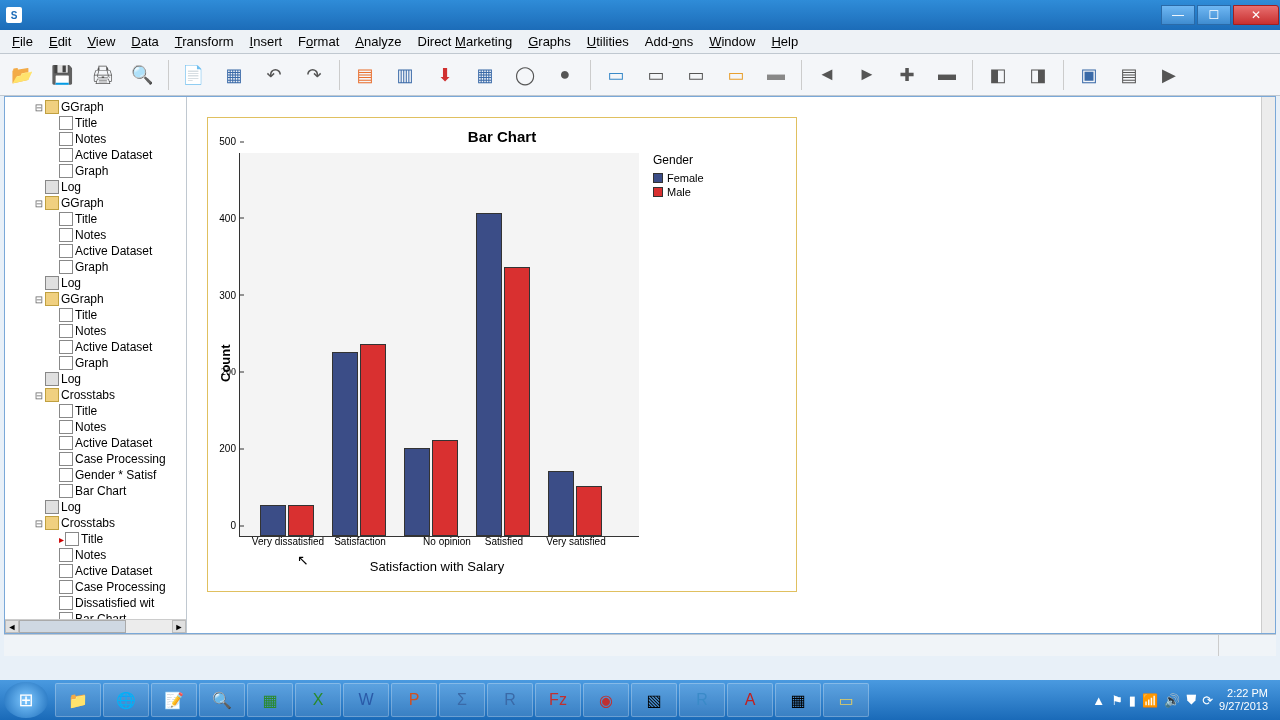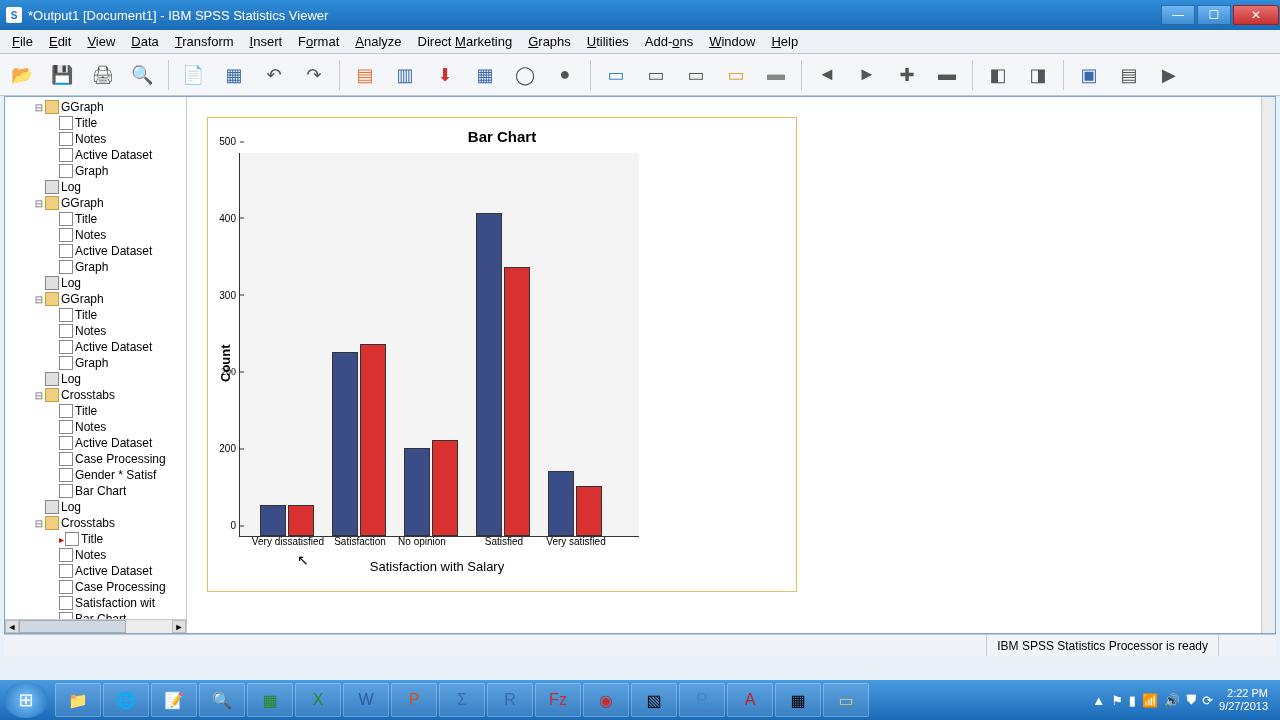--- a/index.html
+++ b/index.html
@@ -77,21 +77,20 @@
 .tray .trayico{font-size:13px;}
 .clock{text-align:right;line-height:13px;}
 
 .cursor{position:absolute;left:297px;top:552px;font-size:14px;color:#000;pointer-events:none;z-index:50;}
 </style>
 </head>
 <body>
 
 <div class="titlebar">
   <span class="icon">S</span>
-  <span>*Output1 [Document1] - IBM SPSS Statistics Viewer</span>
   <span class="spacer"></span>
   <span class="winbtn min">—</span>
   <span class="winbtn max">☐</span>
   <span class="winbtn close">✕</span>
 </div>
 
 <div class="menubar">
   <span class="menuitem"><u>F</u><span></span>ile</span>
   <span class="menuitem"><u>E</u>dit</span>
   <span class="menuitem"><u>V</u>iew</span>
@@ -300,21 +299,21 @@
           <span>Active Dataset</span>
         </div>
         <div class="outline-row" style="padding-left: 42px;">
           <span class="twisty"></span>
           <span class="ico page"></span>
           <span>Case Processing</span>
         </div>
         <div class="outline-row" style="padding-left: 42px;">
           <span class="twisty"></span>
           <span class="ico page"></span>
-          <span>Satisfaction wit</span>
+          <span>Dissatisfied wit</span>
         </div>
         <div class="outline-row" style="padding-left: 42px;">
           <span class="twisty"></span>
           <span class="ico page"></span>
           <span>Bar Chart</span>
         </div>
       </div>
     <div class="hscroll">
       <div class="arrowbtn">◄</div>
       <div class="track">
@@ -344,43 +343,53 @@
               <div class="xtick" style="left: 48px;">Very dissatisfied</div>
               <div class="bargroup" style="left: 92px;">
                 <div class="bar f" style="height: 184.32px;"></div>
                 <div class="bar m" style="height: 192px;"></div>
               </div>
               <div class="xtick" style="left: 120px;">Satisfaction</div>
               <div class="bargroup" style="left: 164px;">
                 <div class="bar f" style="height: 88.32px;"></div>
                 <div class="bar m" style="height: 96px;"></div>
               </div>
-              <div class="xtick" style="left: 182px;">No opinion</div>
+              <div class="xtick" style="left: 207px;">No opinion</div>
               <div class="bargroup" style="left: 236px;">
                 <div class="bar f" style="height: 322.56px;"></div>
                 <div class="bar m" style="height: 268.8px;"></div>
               </div>
               <div class="xtick" style="left: 264px;">Satisfied</div>
               <div class="bargroup" style="left: 308px;">
                 <div class="bar f" style="height: 65.28px;"></div>
                 <div class="bar m" style="height: 49.92px;"></div>
               </div>
               <div class="xtick" style="left: 336px;">Very satisfied</div>
             </div>
           <div class="xlabel">Satisfaction with Salary</div>
         </div>
+        <div class="legend">
+          <div class="legend-title">Gender</div>
+          <div class="legend-item">
+              <span class="legend-sw f"></span>
+              <span>Female</span>
+            </div>
+          <div class="legend-item">
+              <span class="legend-sw m"></span>
+              <span>Male</span>
+            </div>
+        </div>
       </div>
     </div>
     <div class="content-vscroll"></div>
   </div>
 </div>
 
 <div class="statusbar">
   <span class="spacer"></span>
-  <span class="statuscell">IBM SPSS Statistics Processor is ready</span>
   <span class="statuscell" style="width:50px"></span>
 </div>
 
 <div class="taskbar">
   <div class="start">⊞</div>
   <span class="taskbtn">📁</span>
   <span class="taskbtn">🌐</span>
   <span class="taskbtn">📝</span>
   <span class="taskbtn">🔍</span>
   <span class="taskbtn" style="color:#2a8a2a">▦</span>

